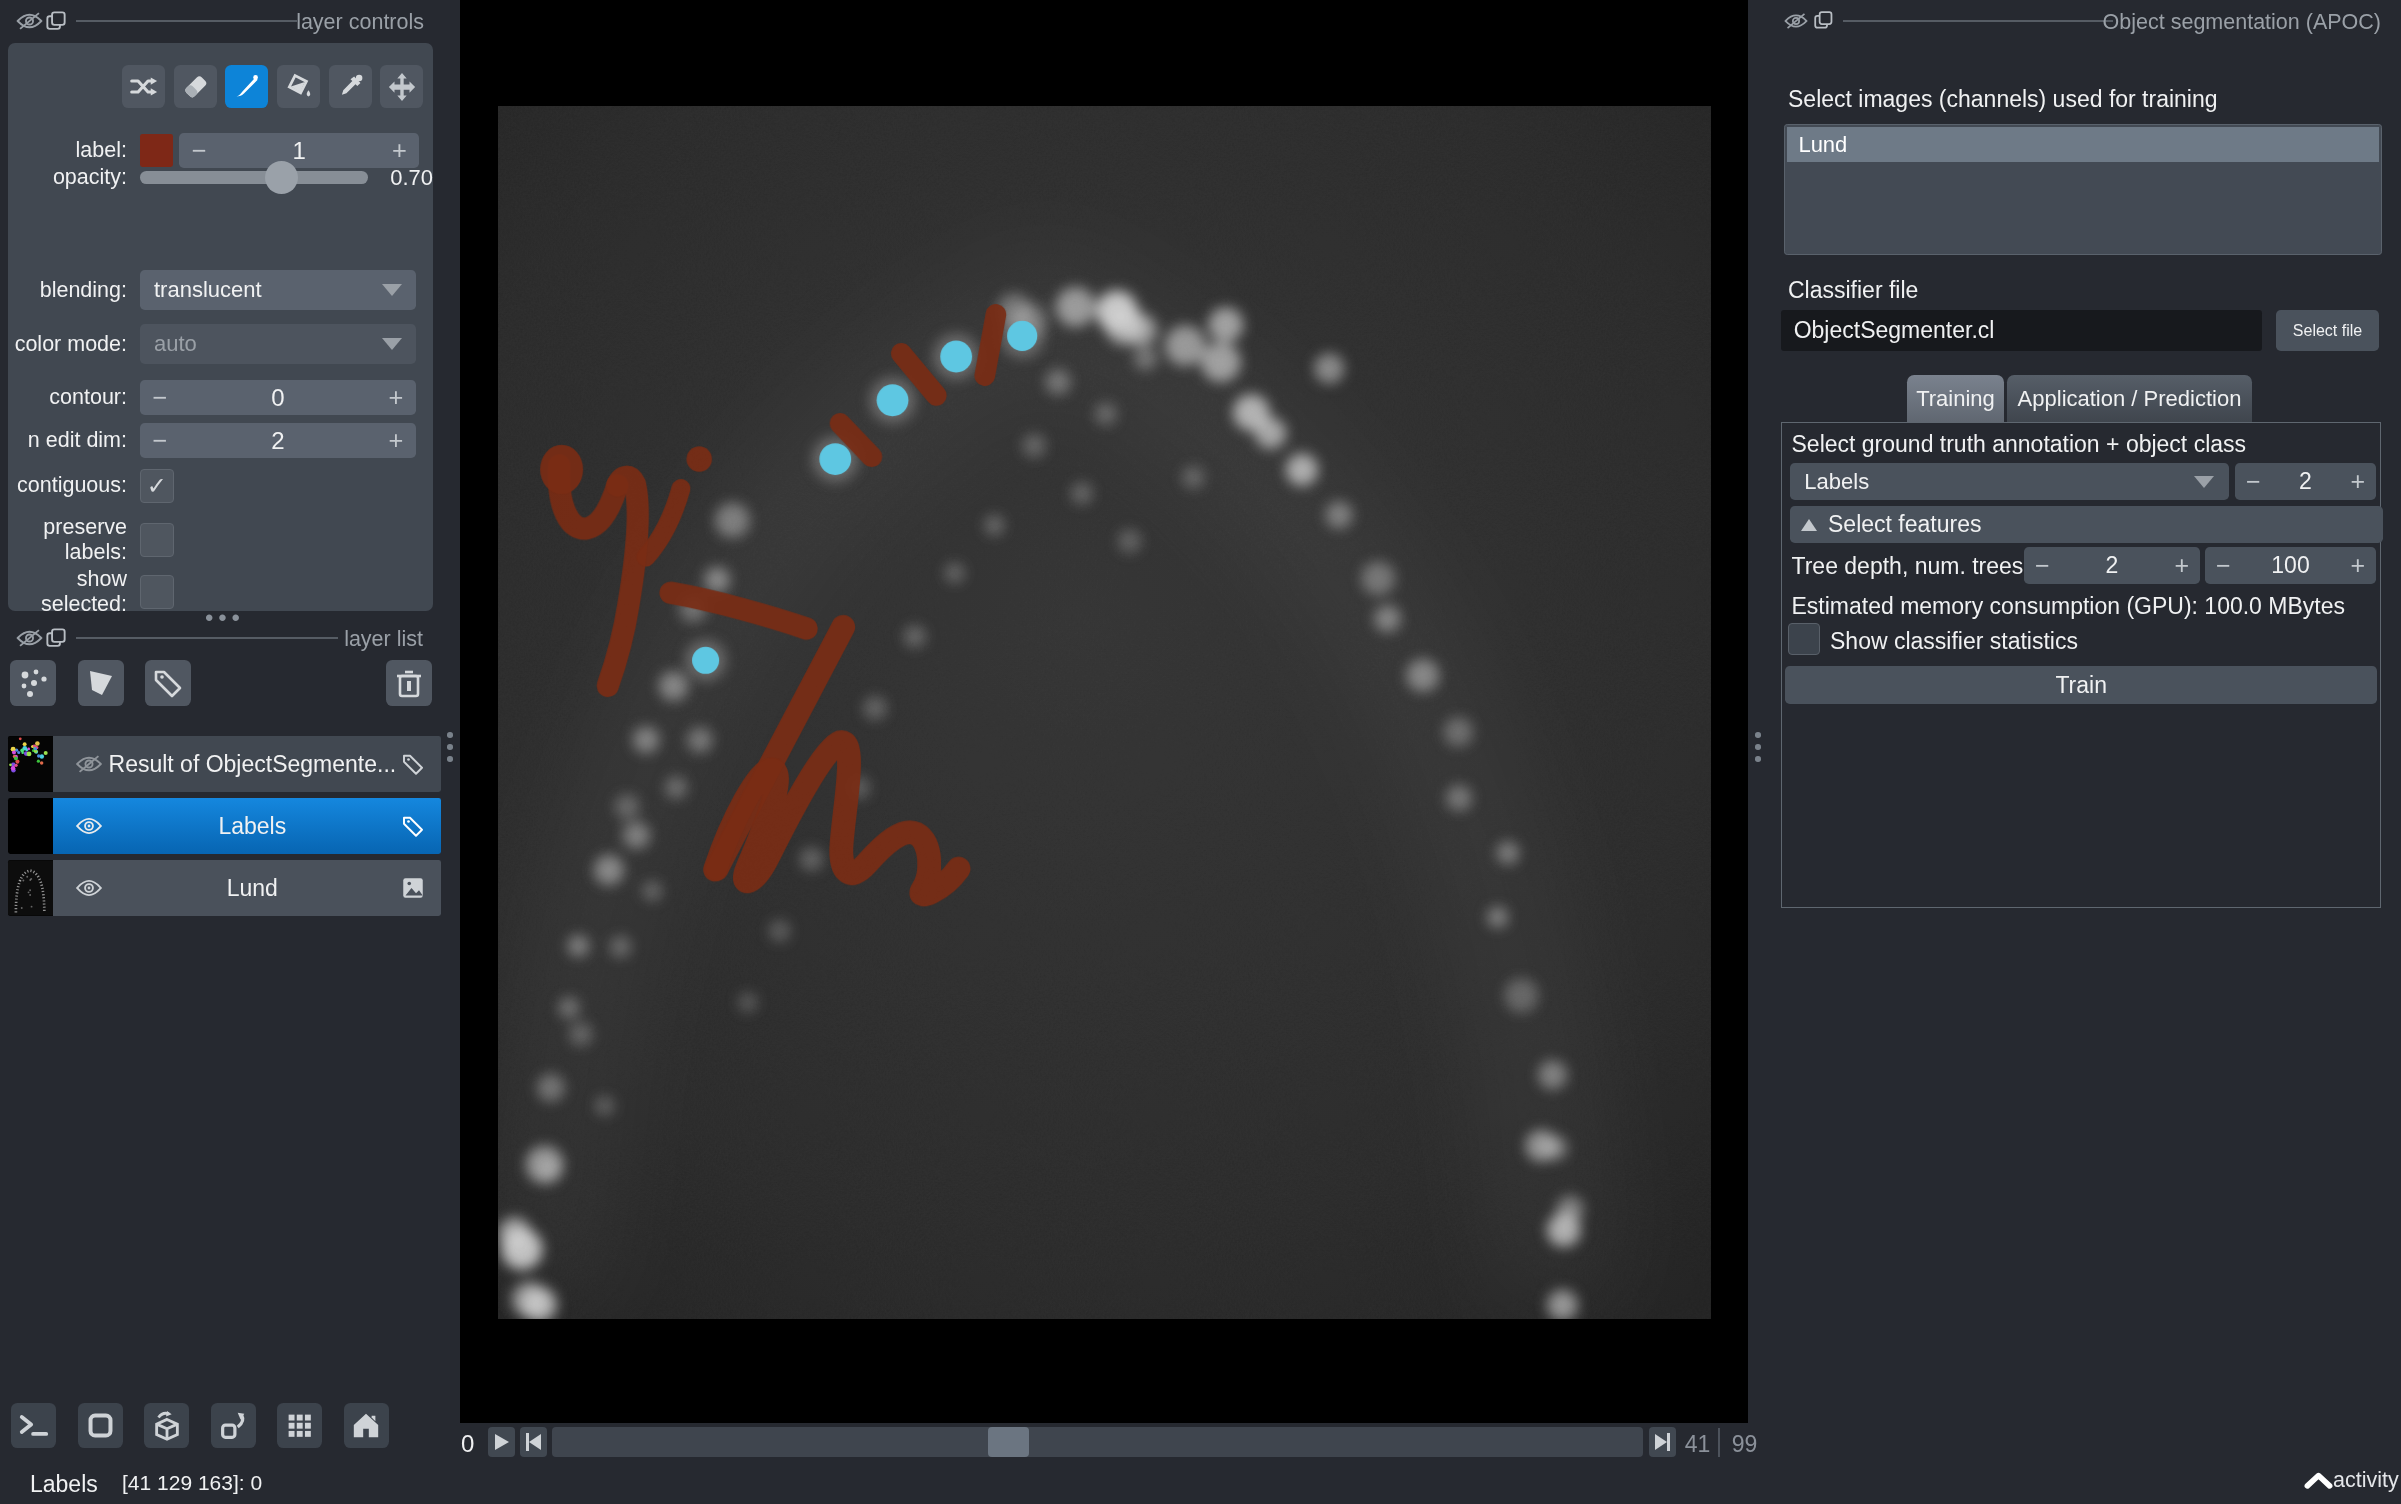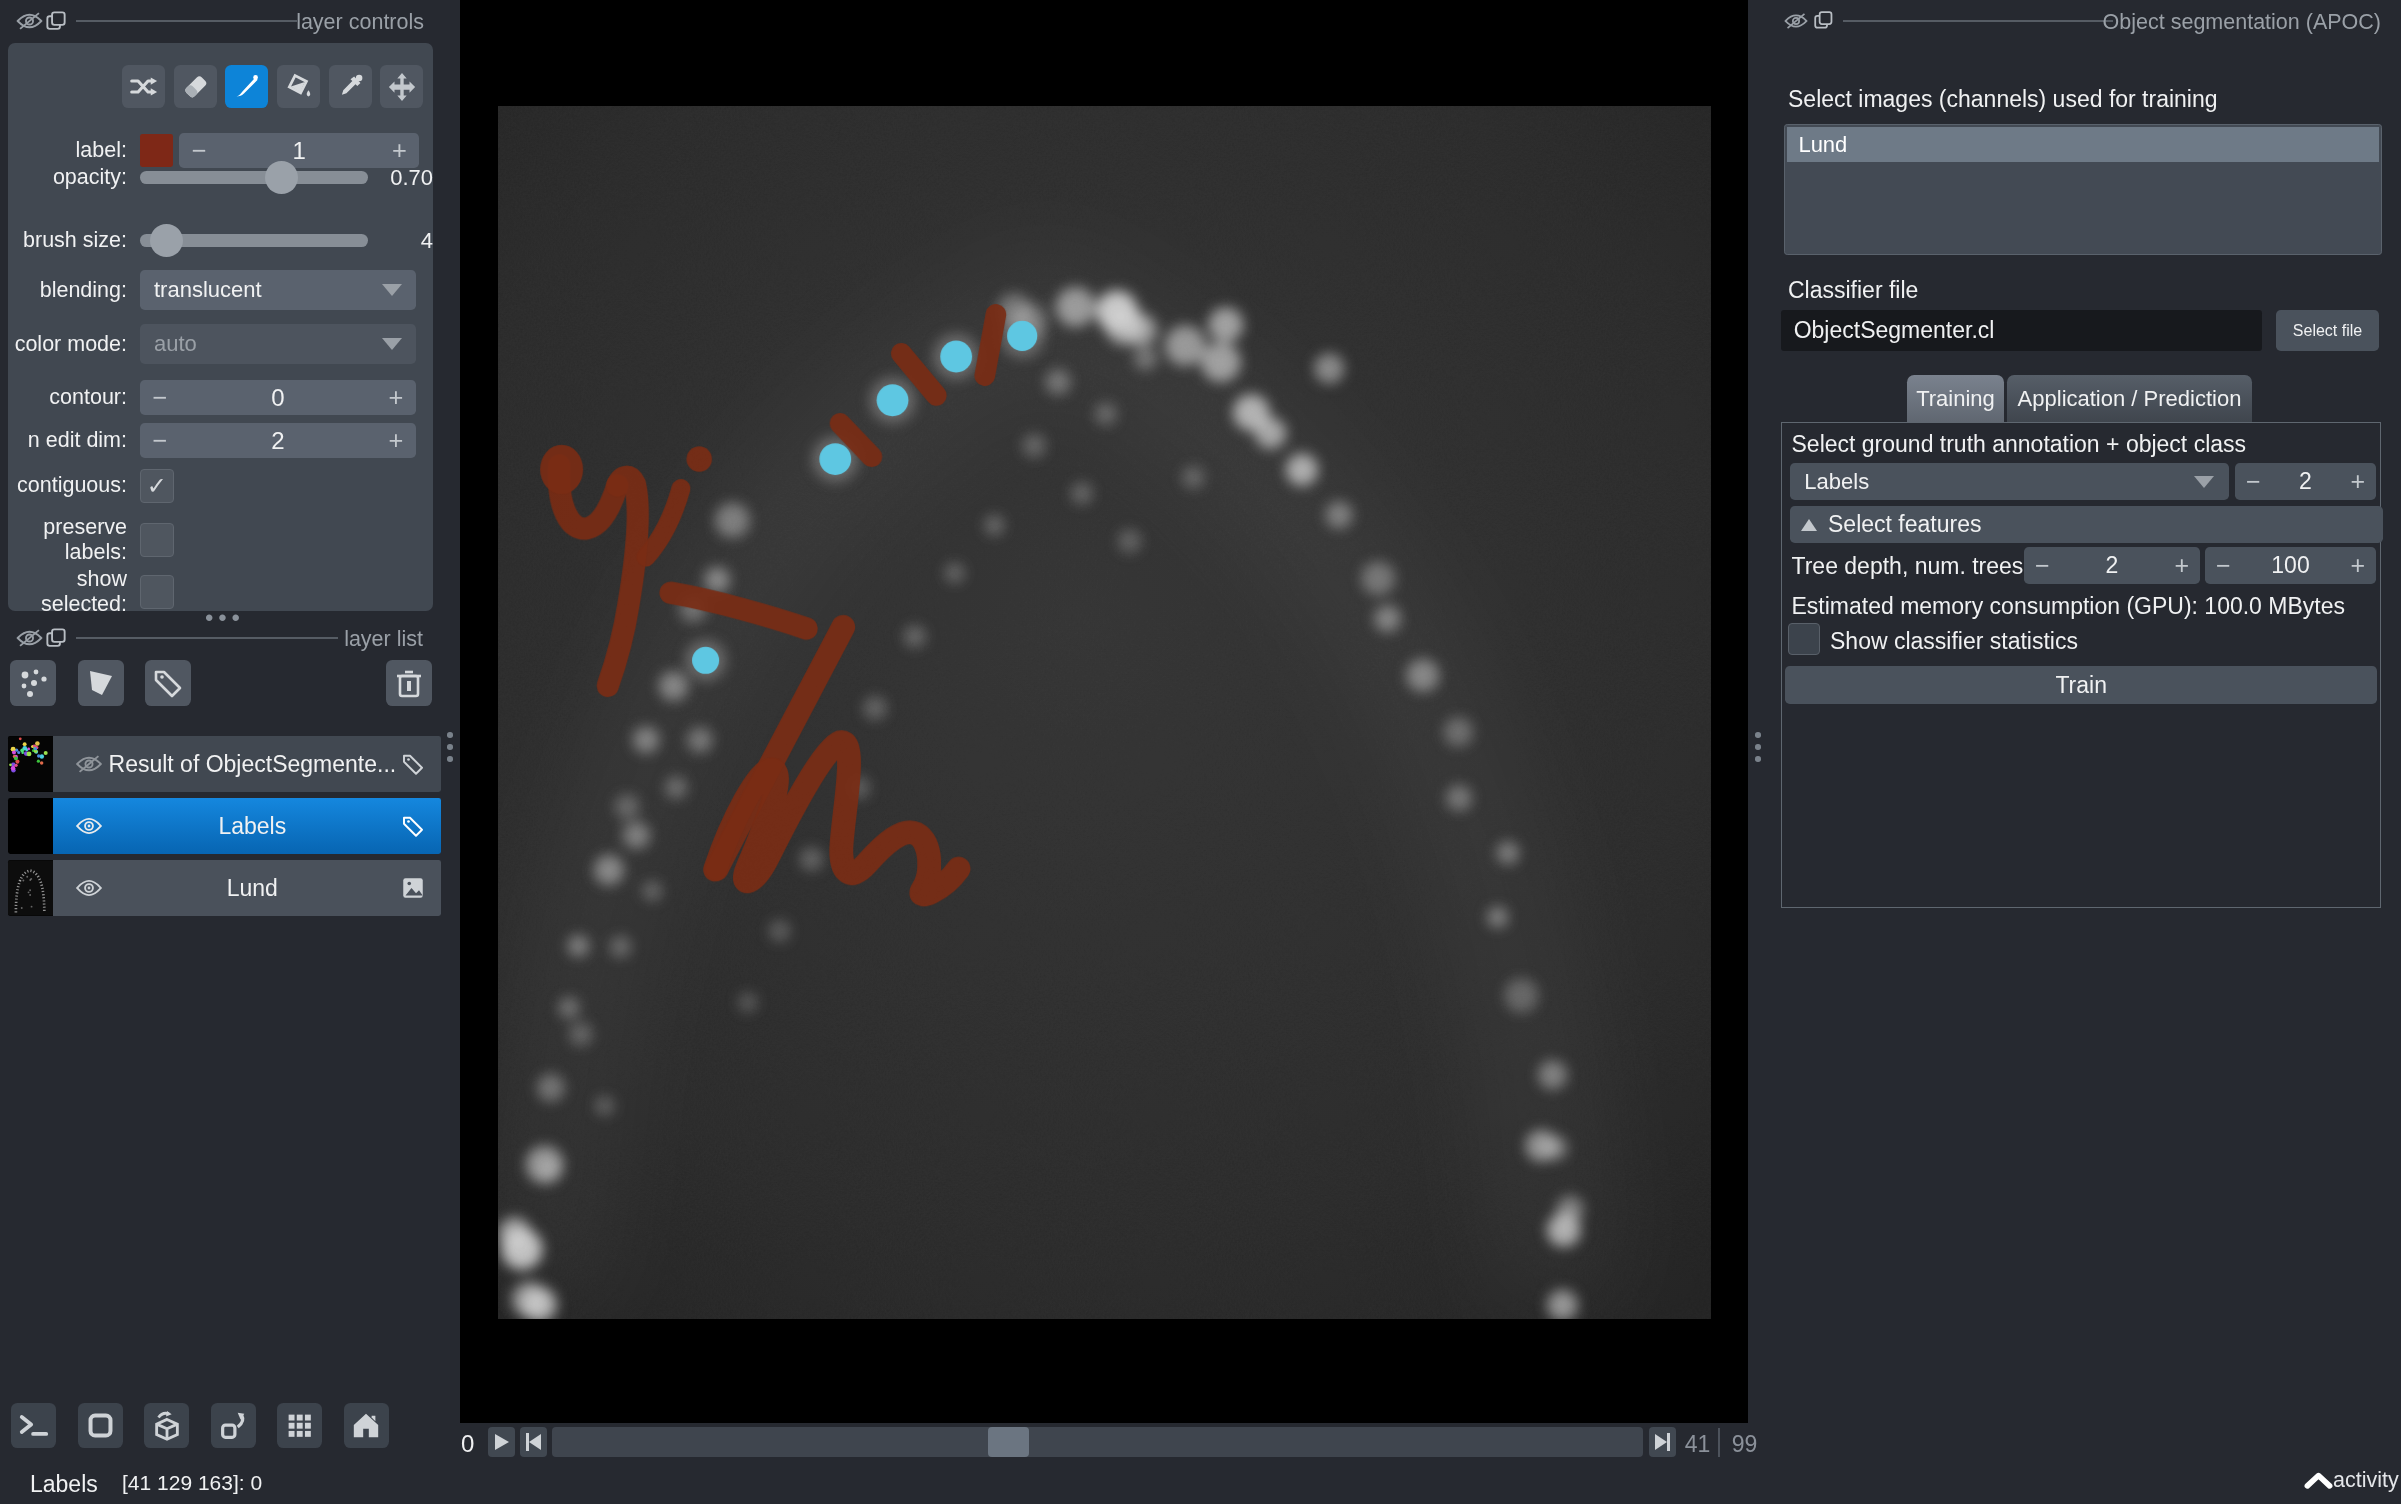--- a/index.html
+++ b/index.html
@@ -287,27 +287,20 @@
     </div>
 
     <div class="crow" style="top:117px;height:35px;">
       <span class="lbl">opacity:</span>
       <span class="slider-track" style="width:228px;">
         <span class="slider-handle" style="left: 125px;"></span>
       </span>
       <span class="slider-val">0.70</span>
     </div>
 
-    <div class="crow" style="top:180px;height:35px;">
-      <span class="lbl">brush size:</span>
-      <span class="slider-track" style="width:228px;">
-        <span class="slider-handle" style="left: 10.7px;"></span>
-      </span>
-      <span class="slider-val">4</span>
-    </div>
 
     <div class="crow" style="top:281px;height:40px;">
       <span class="lbl">color mode:</span>
       <span class="dropdown disabled" style="width:248px;">
         <span>auto</span>
         <span class="dd-arrow"></span>
       </span>
     </div>
 
     <div class="crow" style="top:227px;height:40px;">

